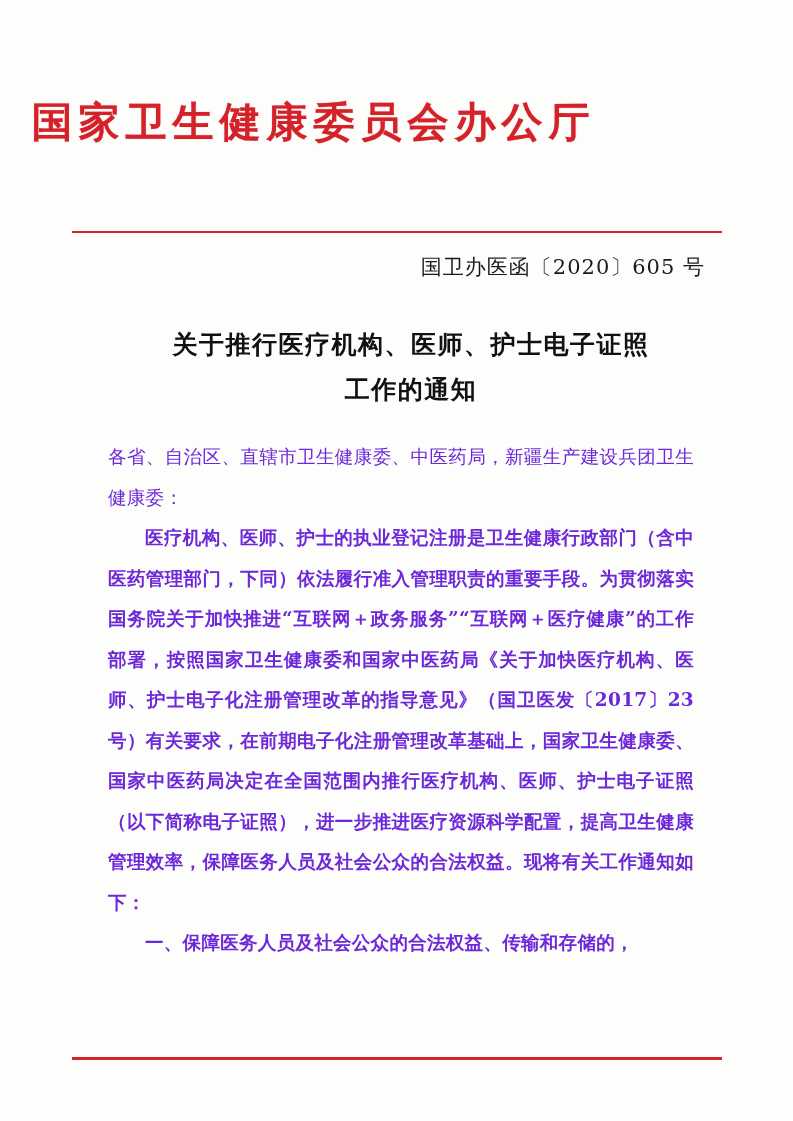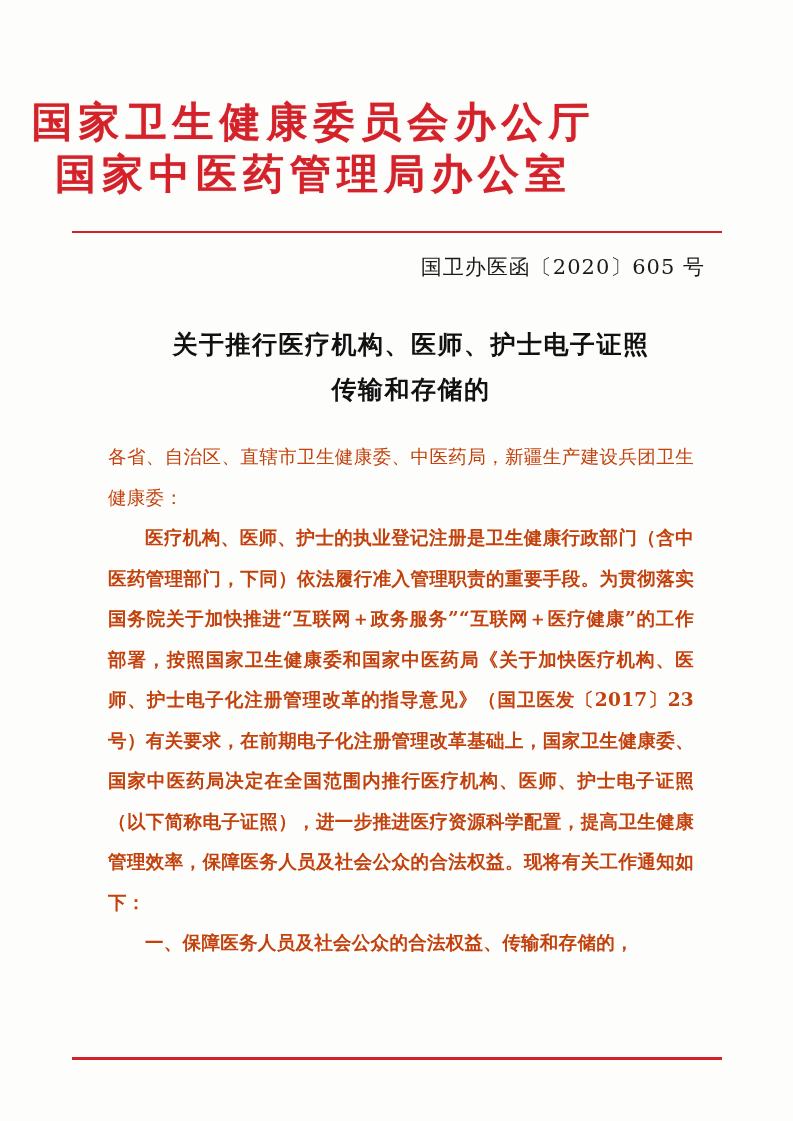--- a/index.html
+++ b/index.html
@@ -91,45 +91,44 @@
     left: 108px;
     width: 586px;
   }
   .para {
     font-size: 18.5px;
     line-height: 40.5px;
     letter-spacing: 0.3px;
     text-align: justify;
     text-justify: inter-ideograph;
     margin: 0;
-    color: #c2410c;
+    color: #6d28d9;
     font-family: "DejaVu Serif", "Liberation Serif", serif;
   }
   .para.indent {
     text-indent: 37px;
     font-weight: bold;
   }
 </style>
 </head>
 <body>
 
 <div class="page">
 
   <div class="masthead">
     <div class="masthead-line">国家卫生健康委员会办公厅</div>
-    <div class="masthead-line">国家中医药管理局办公室</div>
   </div>
 
   <div class="rule-top"></div>
 
   <div class="doc-number">国卫办医函〔2020〕605 号</div>
 
   <div class="title-block">
     <div class="title-line">关于推行医疗机构、医师、护士电子证照</div>
-    <div class="title-line">传输和存储的</div>
+    <div class="title-line">工作的通知</div>
   </div>
 
   <div class="body-block">
     <p class="para">各省、自治区、直辖市卫生健康委、中医药局，新疆生产建设兵团卫生健康委：</p>
     <p class="para indent">医疗机构、医师、护士的执业登记注册是卫生健康行政部门（含中医药管理部门，下同）依法履行准入管理职责的重要手段。为贯彻落实国务院关于加快推进“互联网＋政务服务”“互联网＋医疗健康”的工作部署，按照国家卫生健康委和国家中医药局《关于加快医疗机构、医师、护士电子化注册管理改革的指导意见》（国卫医发〔2017〕23 号）有关要求，在前期电子化注册管理改革基础上，国家卫生健康委、国家中医药局决定在全国范围内推行医疗机构、医师、护士电子证照（以下简称电子证照），进一步推进医疗资源科学配置，提高卫生健康管理效率，保障医务人员及社会公众的合法权益。现将有关工作通知如下：</p>
     <p class="para indent">一、保障医务人员及社会公众的合法权益、传输和存储的，</p>
   </div>
 
   <div class="rule-bottom"></div>
 

